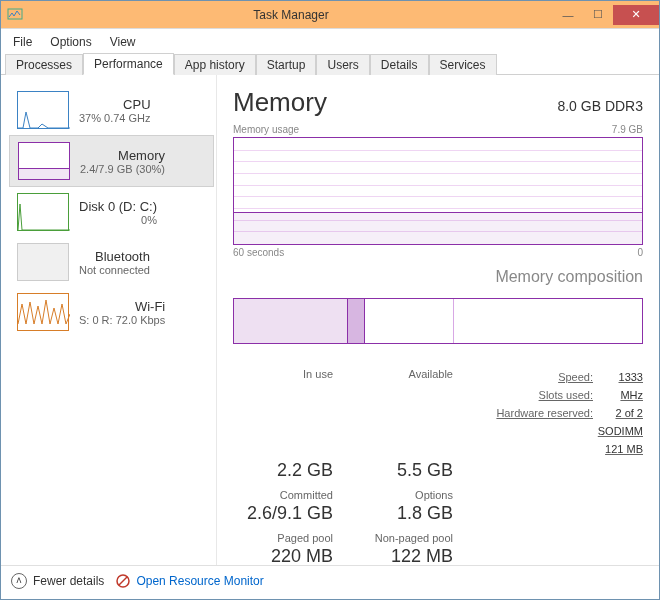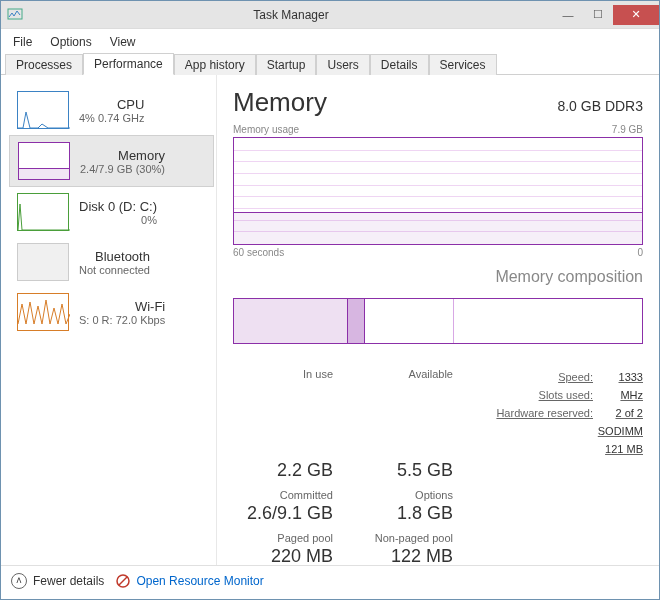--- a/index.html
+++ b/index.html
@@ -1,18 +1,18 @@
 <!DOCTYPE html>
 <html><head>
 <meta charset="utf-8">
 <style>
 * { margin: 0; padding: 0; box-sizing: border-box; font-family: 'Segoe UI', Tahoma, sans-serif; }
 body { background: #fff; width: 660px; height: 600px; border: 1px solid #6e92b0; overflow: hidden; }
 
-.titlebar { height: 28px; background: #e5e5e5; display: flex; align-items: center; padding: 0 0 0 6px; border-bottom: 1px solid #dcdcdc; }
+.titlebar { height: 28px; background: #fdba74; display: flex; align-items: center; padding: 0 0 0 6px; border-bottom: 1px solid #dcdcdc; }
 .titlebar-icon { width: 16px; height: 16px; margin-right: 6px; }
 .titlebar-title { flex: 1; text-align: center; font-size: 12px; color: #333; }
 .win-controls { display: flex; }
 .win-btn { width: 30px; height: 20px; display: flex; align-items: center; justify-content: center; font-size: 11px; color: #555; }
 .win-btn.close { background: #c75050; color: #fff; width: 46px; height: 20px; }
 
 .menubar { height: 22px; display: flex; align-items: flex-end; padding: 0 4px; font-size: 12px; color: #333; gap: 2px; }
 .menu-item { padding: 2px 8px; }
 
 .tabbar { display: flex; padding: 0 4px; border-bottom: 1px solid #d0d0d0; font-size: 12px; height: 24px; align-items: flex-end; }
@@ -98,21 +98,21 @@
   <div class="sidebar">
 
     <div class="side-item">
       <div class="thumb cpu">
         <svg width="52" height="38">
             <polyline points="0,36 5,36 8,20 12,36 20,36 24,32 30,36 52,36" fill="none" stroke="#3b82c4" stroke-width="1"></polyline>
           </svg>
       </div>
       <div class="side-labels">
         <div class="side-title">CPU</div>
-        <div class="side-sub">4% 0.74 GHz</div>
+        <div class="side-sub">37% 0.74 GHz</div>
       </div>
     </div>
 
     <div class="side-item selected">
       <div class="thumb mem">
         <div style="position:absolute;bottom:0;left:0;right:0;height:30%;background:rgba(139,47,168,0.12);border-top:1px solid #8b2fa8;"></div>
       </div>
       <div class="side-labels">
         <div class="side-title">Memory</div>
         <div class="side-sub">2.4/7.9 GB (30%)</div>

